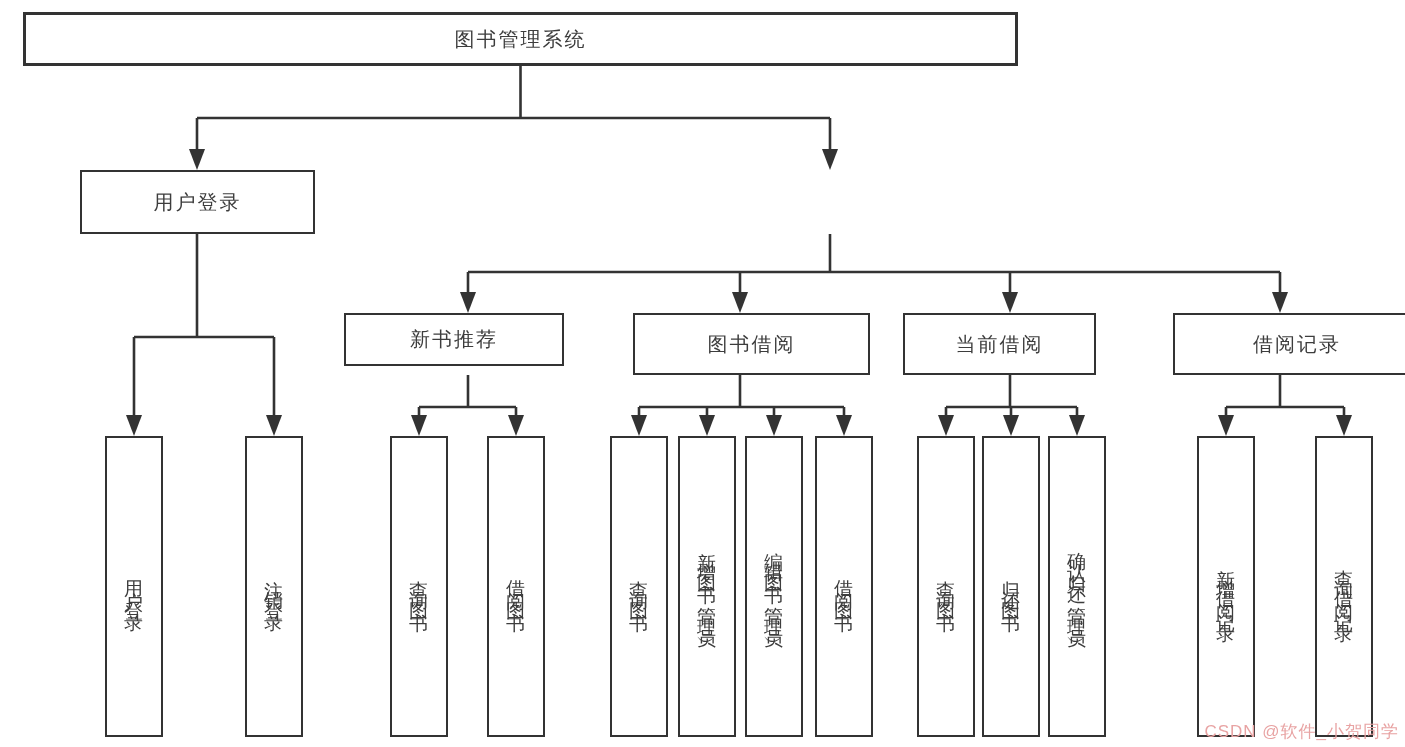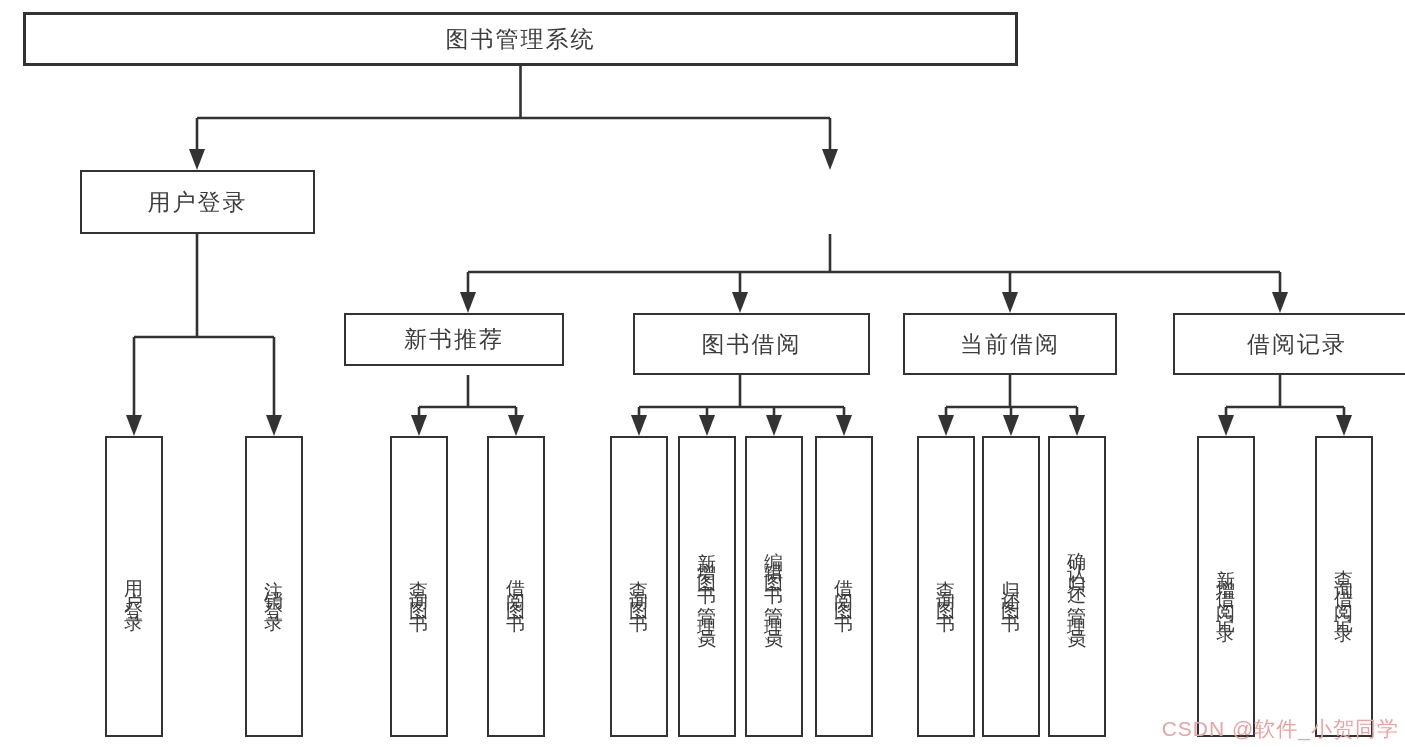--- a/index.html
+++ b/index.html
@@ -6,30 +6,30 @@
   .stage{
     position:relative;width:1405px;height:747px;background:#ffffff;overflow:hidden;
     font-family:"Liberation Sans","DejaVu Sans",sans-serif;
   }
   .stage svg{position:absolute;left:0;top:0;z-index:0;}
   .box{
     position:absolute;box-sizing:border-box;background:#ffffff;
     border:2.5px solid #333333;color:#3d3d3d;z-index:1;
     display:flex;align-items:center;justify-content:center;
   }
-  .hbox{font-size:23px;letter-spacing:2px;}
+  .hbox{font-size:20px;letter-spacing:2px;}
   .root{border-width:3px;}
   .vbox{
     width:58px;top:436px;height:301px;font-size:19px;
     writing-mode:vertical-lr;text-orientation:mixed;letter-spacing:11px;
     line-height:1;
   }
   .watermark{
     position:absolute;right:6px;bottom:4px;z-index:2;
-    font-size:21px;color:#e8a3a3;letter-spacing:1px;white-space:nowrap;
+    font-size:17px;color:#e8a3a3;letter-spacing:1px;white-space:nowrap;
   }
   .lines path{stroke:#333333;stroke-width:2.6;fill:none;}
   .lines polygon{fill:#333333;stroke:none;}
 </style>
 </head>
 <body>
 
 <div class="stage">
 
   <svg class="lines" width="1405" height="747" viewBox="0 0 1405 747">
@@ -67,21 +67,21 @@
     <polygon points="1218,415 1234,415 1226,436"></polygon>
     <polygon points="1336,415 1352,415 1344,436"></polygon>
   </svg>
 
   <div class="box hbox root" style="left:23px;top:12px;width:995px;height:54px">图书管理系统</div>
 
   <div class="box hbox" style="left:80px;top:170px;width:235px;height:64px">用户登录</div>
 
   <div class="box hbox" style="left:344px;top:313px;width:220px;height:53px">新书推荐</div>
   <div class="box hbox" style="left:633px;top:313px;width:237px;height:62px">图书借阅</div>
-  <div class="box hbox" style="left:903px;top:313px;width:214px;height:62px">当前借阅</div>
+  <div class="box hbox" style="left:903px;top:313px;width:193px;height:62px">当前借阅</div>
   <div class="box hbox" style="left:1173px;top:313px;width:248px;height:62px">借阅记录</div>
 
   <div class="box vbox" style="left:105px">用户登录</div>
   <div class="box vbox" style="left:245px">注销登录</div>
 
   <div class="box vbox" style="left:390px">查询图书</div>
   <div class="box vbox" style="left:487px">借阅图书</div>
 
   <div class="box vbox" style="left:610px">查询图书</div>
   <div class="box vbox" style="left:678px">新增图书（管理员）</div>

